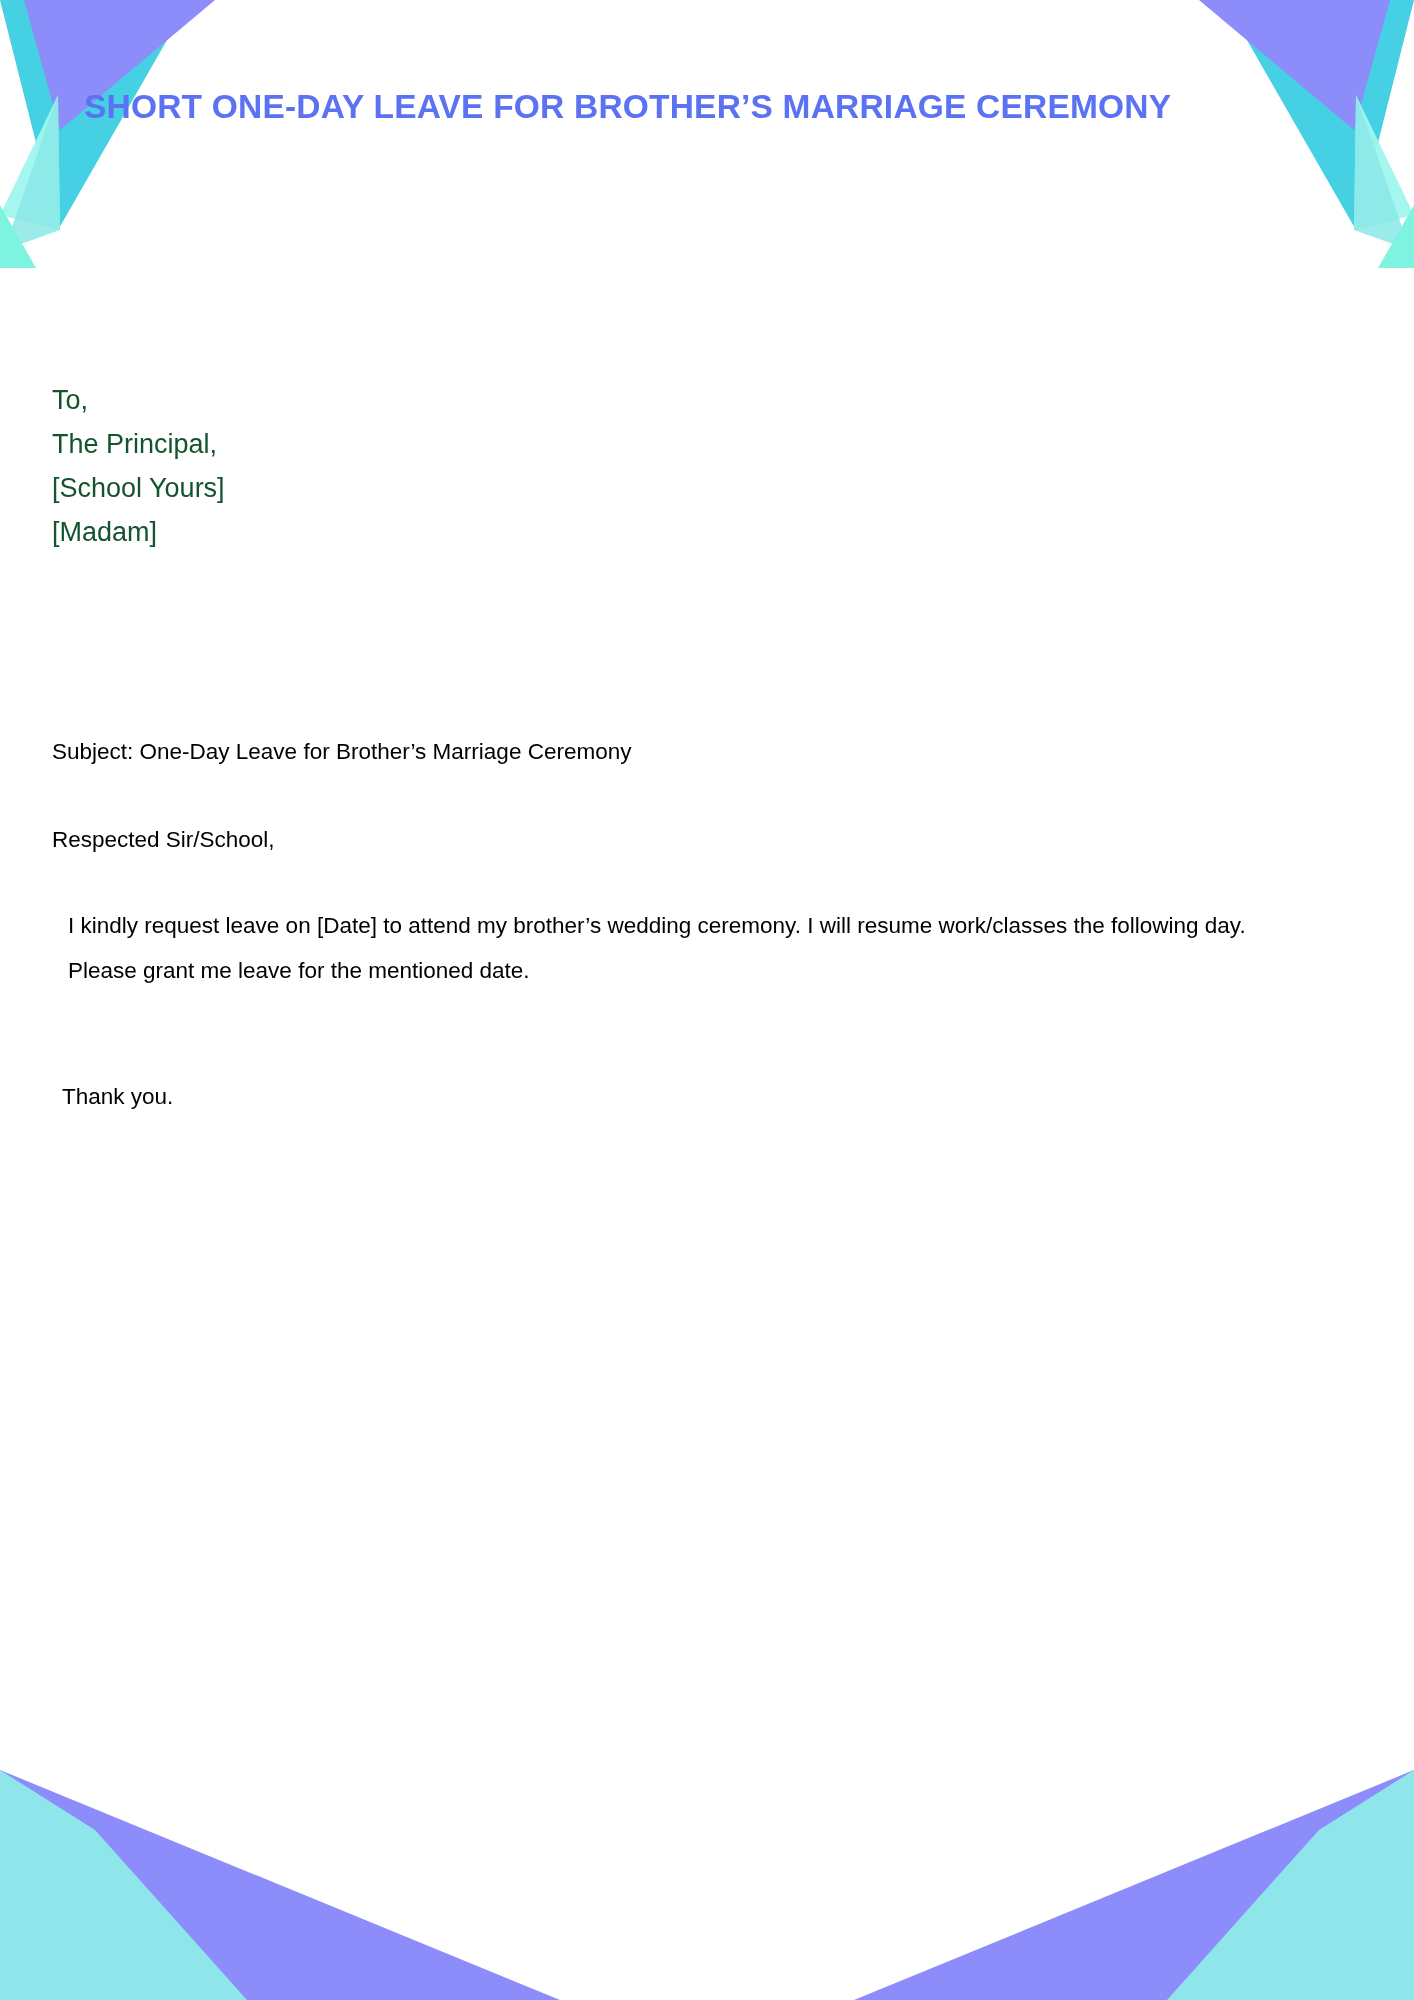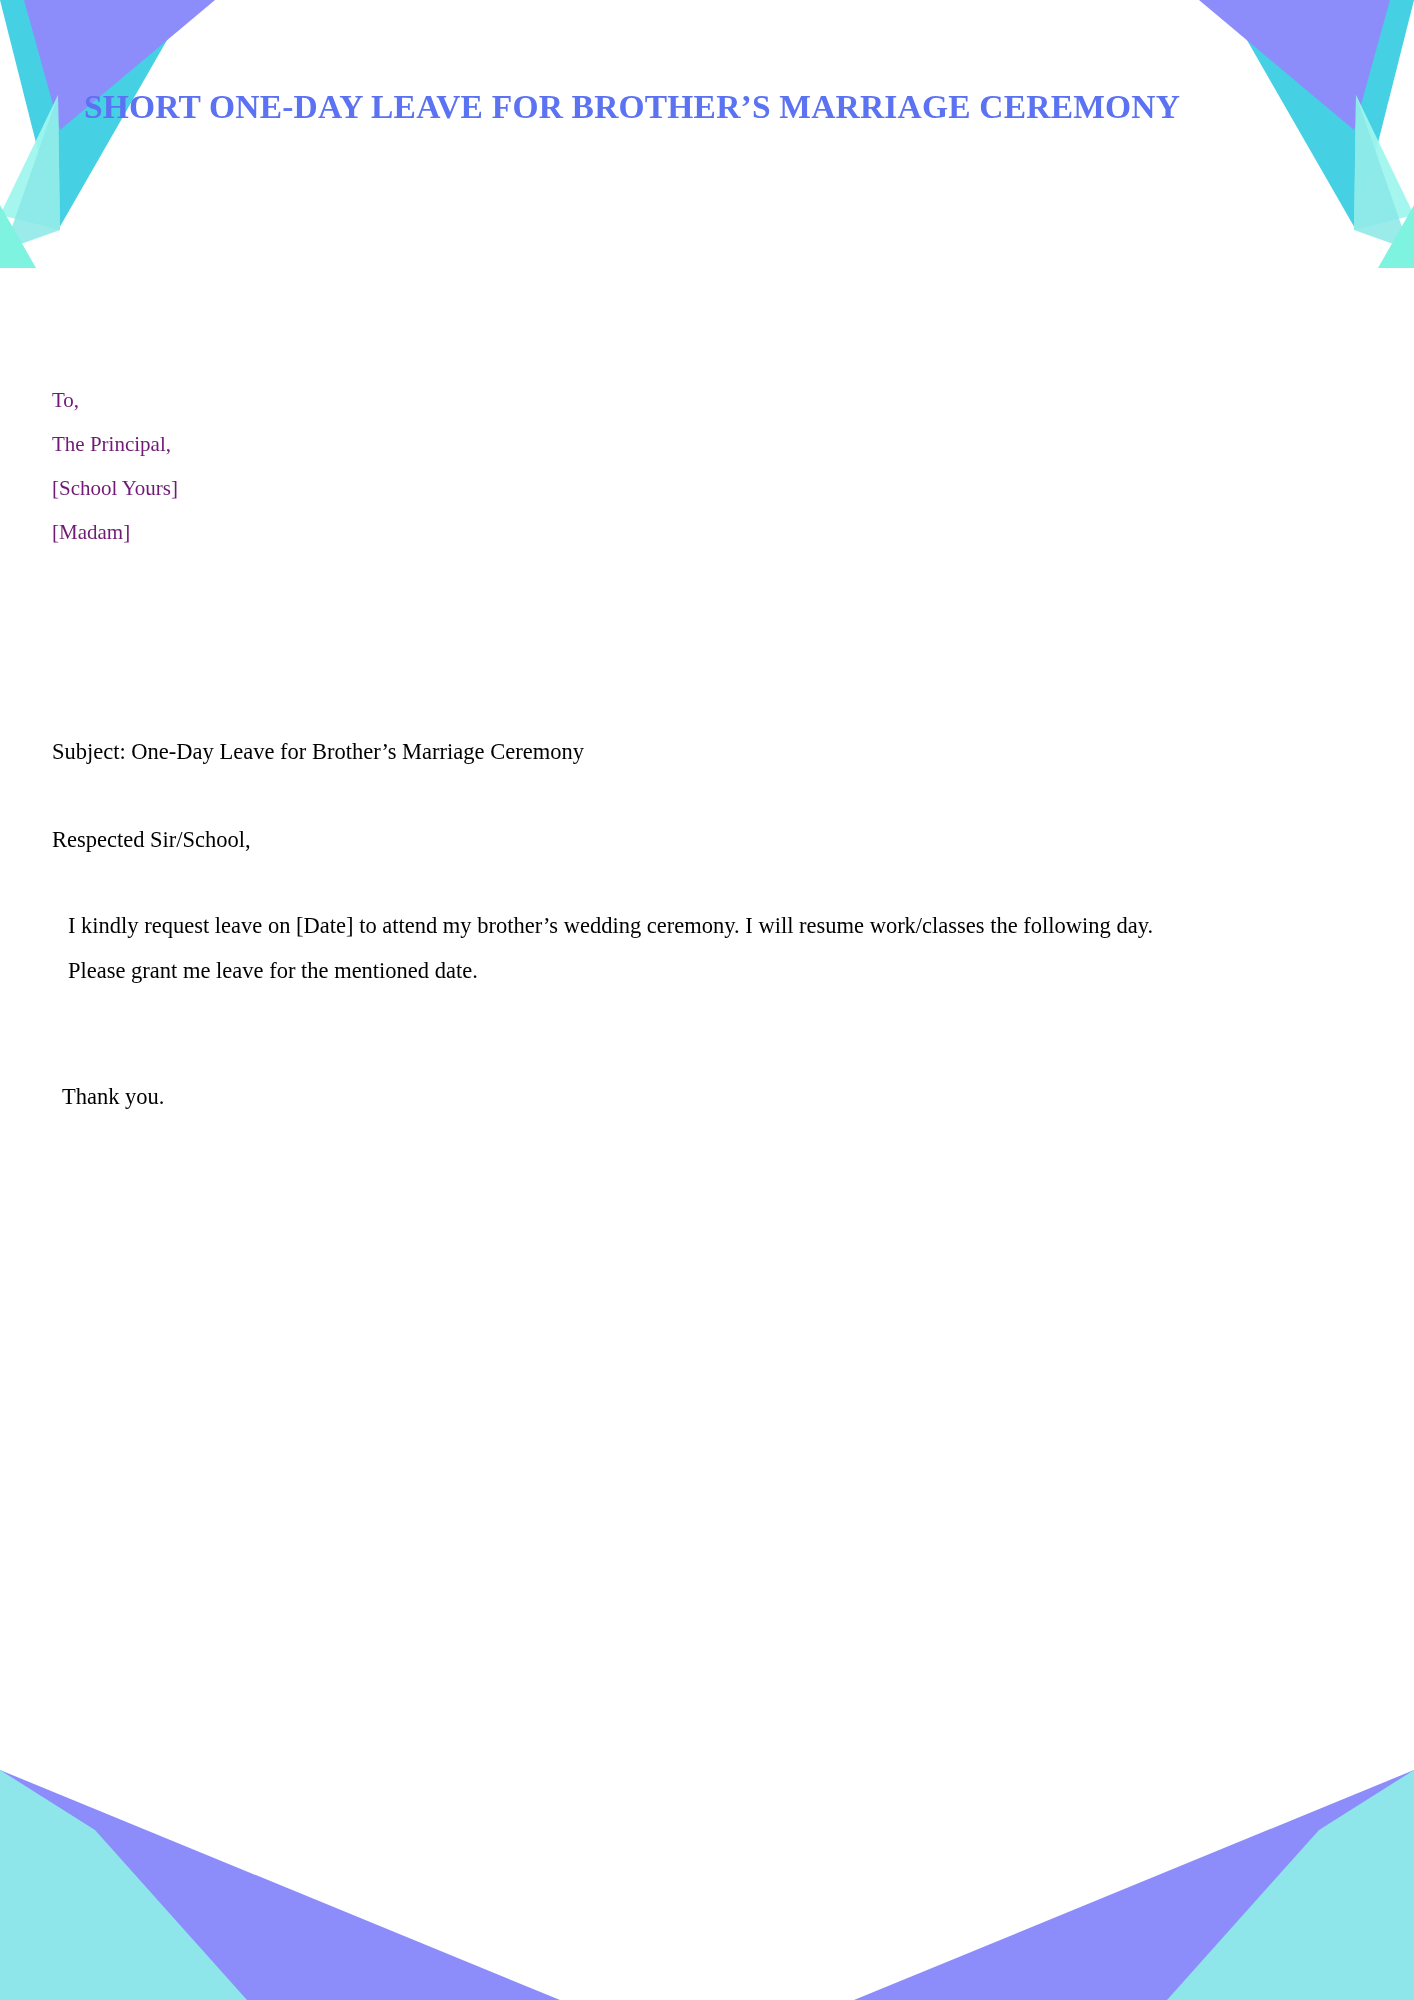--- a/index.html
+++ b/index.html
@@ -6,21 +6,21 @@
     margin: 0;
     padding: 0;
     background: #ffffff;
   }
   .page {
     position: relative;
     width: 1414px;
     height: 2000px;
     background: #ffffff;
     overflow: hidden;
-    font-family: Liberation Serif, serif;
+    font-family: Liberation Sans, sans-serif;
     box-sizing: border-box;
     padding-left: 8px;
   }
 
   
   .corner {
     position: absolute;
     pointer-events: none;
   }
   .corner svg { display: block; }
@@ -50,22 +50,22 @@
     font-weight: bold;
     line-height: 1.52;
     letter-spacing: 0.2px;
     text-transform: uppercase;
   }
 
   .addr-block {
     position: absolute;
     left: 0;
     top: 378px;
-    color: #701a75;
-    font-size: 21px;
+    color: #14532d;
+    font-size: 27px;
     line-height: 44px;
   }
   .addr-line { white-space: pre; }
 
   .subject-line {
     position: absolute;
     left: 0;
     top: 735px;
     color: #000000;
     font-size: 22.5px;

